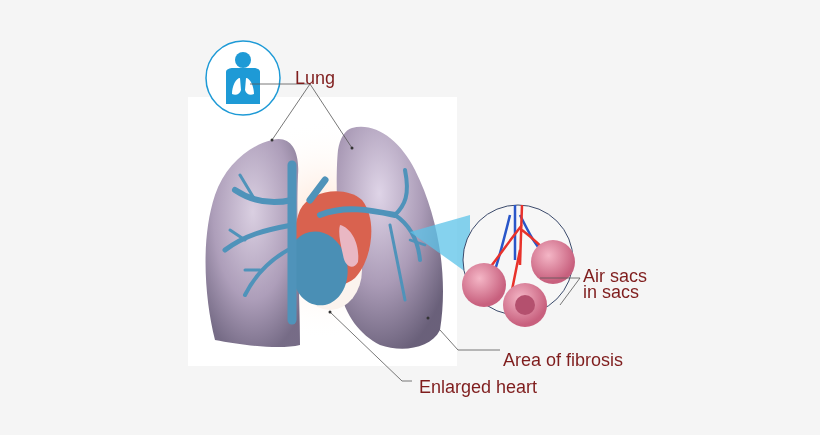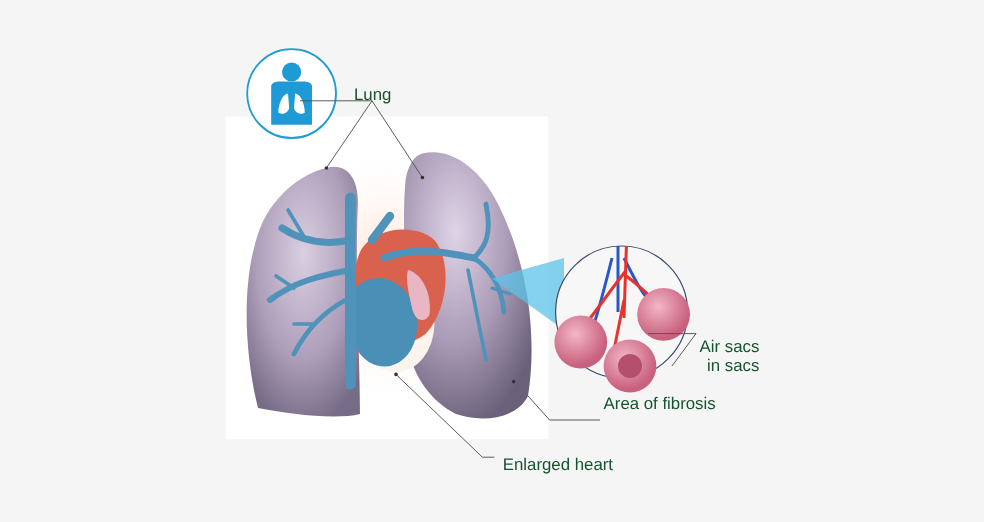--- a/index.html
+++ b/index.html
@@ -1,18 +1,18 @@
 <!DOCTYPE html>
 <html><head>
 <meta charset="utf-8">
 <style>
   html,body{margin:0;padding:0;}
   body{width:820px;height:435px;background:#f5f5f5;position:relative;overflow:hidden;font-family:"Liberation Sans",sans-serif;}
   .panel{position:absolute;left:188px;top:97px;width:269px;height:269px;background:#fff;}
-  .label{position:absolute;font-size:14px;color:#14532d;line-height:16px;white-space:nowrap;}
+  .label{position:absolute;font-size:18px;color:#7f1d1d;line-height:16px;white-space:nowrap;}
   svg{position:absolute;left:0;top:0;}
 </style>
 </head>
 <body>
 
 <div class="panel"></div>
 
 <svg width="820" height="435" viewBox="0 0 820 435">
   <defs>
     <radialGradient id="glow" cx="0.5" cy="0.5" r="0.5">
@@ -103,18 +103,18 @@
   </g>
   <g fill="#333">
     <circle cx="272" cy="140" r="1.5"></circle>
     <circle cx="352" cy="148" r="1.5"></circle>
     <circle cx="428" cy="318" r="1.5"></circle>
     <circle cx="330" cy="312" r="1.5"></circle>
   </g>
 </svg>
 
 <div class="label" style="left:295px;top:70px;">Lung</div>
-<div class="label" style="left:583px;top:280px;text-align:right;">
+<div class="label" style="left:583px;top:268px;">
   <div>Air sacs</div>
   <div>in sacs</div>
 </div>
-<div class="label" style="left:503px;top:328px;">Area of fibrosis</div>
+<div class="label" style="left:503px;top:352px;">Area of fibrosis</div>
 <div class="label" style="left:419px;top:379px;">Enlarged heart</div>
 
 </body></html>

